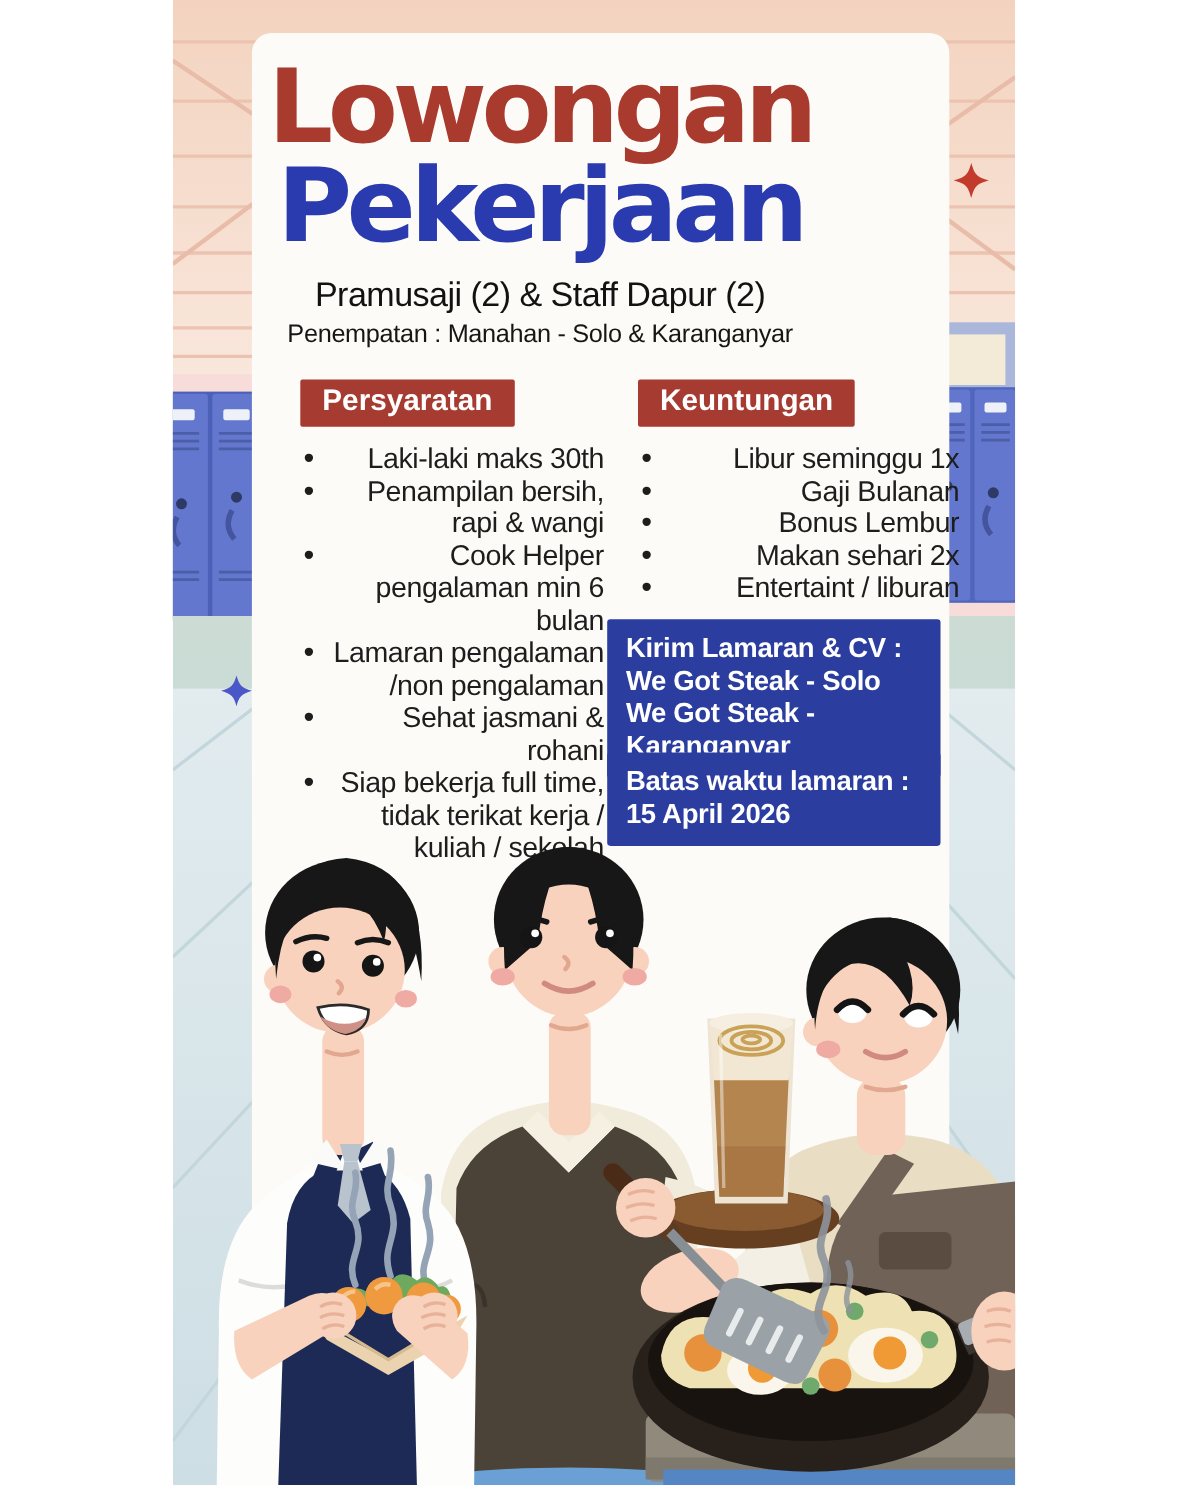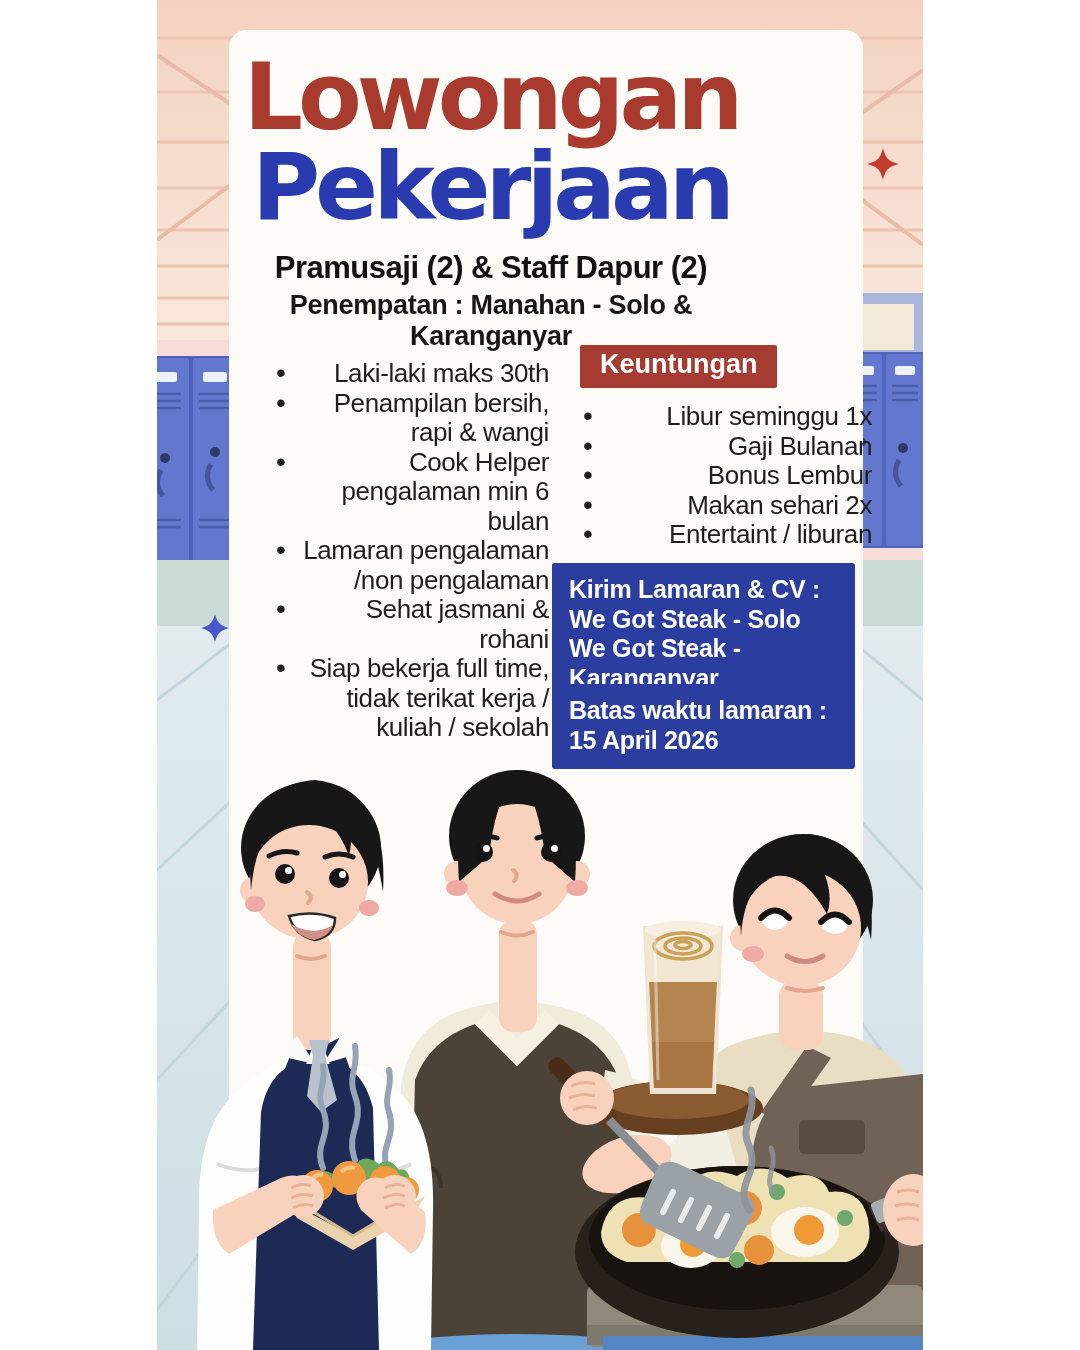--- a/index.html
+++ b/index.html
@@ -7,22 +7,22 @@
         font-family:"Liberation Sans", sans-serif;}
   .poster{position:absolute;left:157px;top:0;width:766px;height:1350px;overflow:hidden;background:#fff;}
   .bg,.chars{position:absolute;display:block;}
   .bg{left:0;top:0;}
   .chars{left:0;top:740px;}
   .panel{position:absolute;left:72px;top:30px;width:634px;height:1280px;background:#fcfbf7;border-radius:18px;}
   .center-block{position:absolute;left:72px;width:524px;text-align:center;}
   .title{top:52px;font-family:"DejaVu Sans", sans-serif;font-weight:800;font-size:93px;line-height:90px;letter-spacing:-5px;}
   .title .t1{color:#A93A2E;display:block;}
   .title .t2{color:#2A3BB0;display:block;}
-  .subtitle{top:250px;font-size:31px;font-weight:700;color:#121212;letter-spacing:-0.5px;}
-  .placement{top:290px;font-size:27px;font-weight:700;color:#161616;letter-spacing:-0.3px;text-align:center;}
+  .subtitle{top:250px;font-size:31px;font-weight:400;color:#121212;letter-spacing:-0.5px;}
+  .placement{top:290px;font-size:23px;font-weight:400;color:#161616;letter-spacing:-0.3px;text-align:center;}
   .col{position:absolute;top:345px;}
   .col-left{left:116px;width:276px;}
   .col-right{left:423px;width:292px;}
   .badge{display:inline-block;background:#A63B31;color:#fff;font-size:27px;font-weight:700;
          padding:4px 20px 8px;border-radius:2px;letter-spacing:0;}
   ul.blist{margin:14px 0 0;padding:0;list-style:none;font-size:26px;line-height:29.5px;color:#1d1d1d;font-weight:500;letter-spacing:-0.4px;}
   ul.blist li{position:relative;padding-left:27px;text-align:right;}
   ul.blist li::before{content:"\2022";position:absolute;left:3px;top:-1px;font-size:28px;color:#1d1d1d;}
   .ibox{position:absolute;left:395px;width:303px;background:#2B3D9E;color:#fff;border-radius:3px;
         box-sizing:border-box;padding:12px 12px 14px 17px;font-size:25px;line-height:29.5px;font-weight:600;letter-spacing:-0.3px;}
@@ -138,20 +138,21 @@
     <div class="panel"></div>
 
     <div class="center-block title">
       <span class="t1">Lowongan</span>
       <span class="t2">Pekerjaan</span>
     </div>
     <div class="center-block subtitle">Pramusaji (2) &amp; Staff Dapur (2)</div>
     <div class="center-block placement">Penempatan : Manahan - Solo &amp; Karanganyar</div>
 
     <div class="col col-left">
+      <span class="badge">Persyaratan</span>
       <ul class="blist">
           <li>Laki-laki maks 30th</li>
           <li>Penampilan bersih, rapi &amp; wangi</li>
           <li>Cook Helper pengalaman min 6 bulan</li>
           <li>Lamaran pengalaman /non pengalaman</li>
           <li>Sehat jasmani &amp; rohani</li>
           <li>Siap bekerja full time, tidak terikat kerja / kuliah / sekolah</li>
         </ul>
     </div>
 

